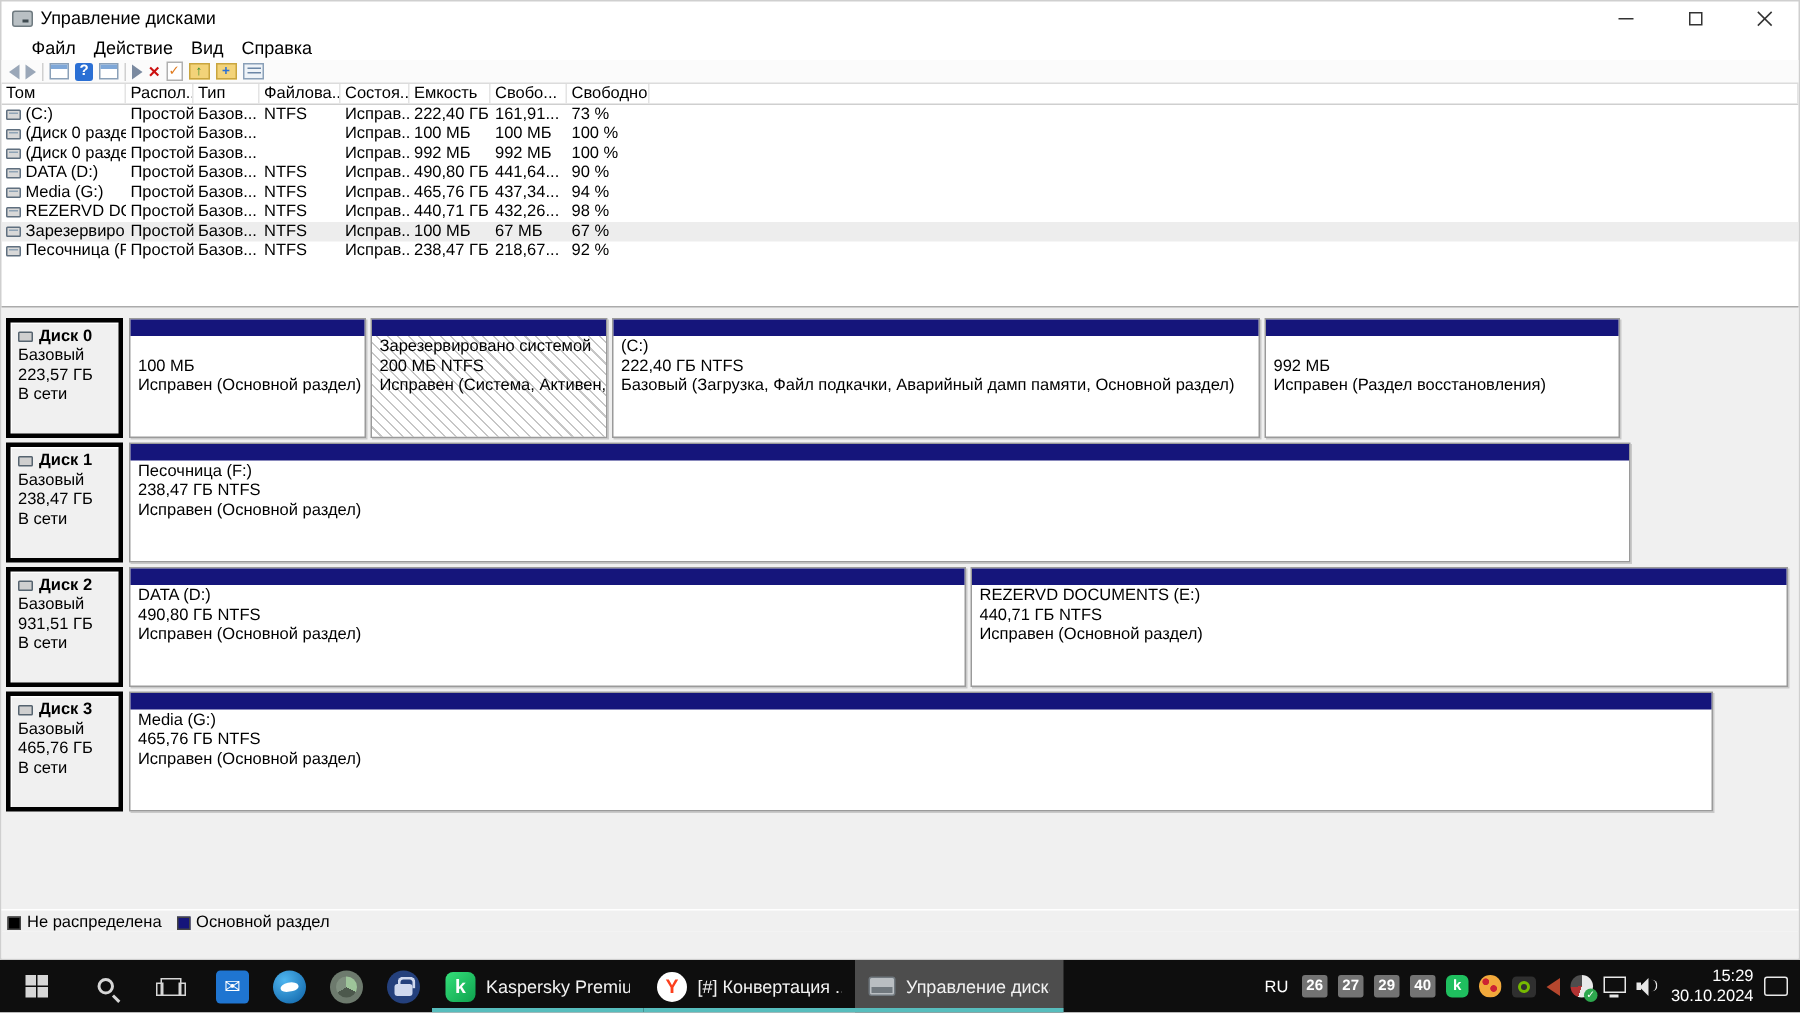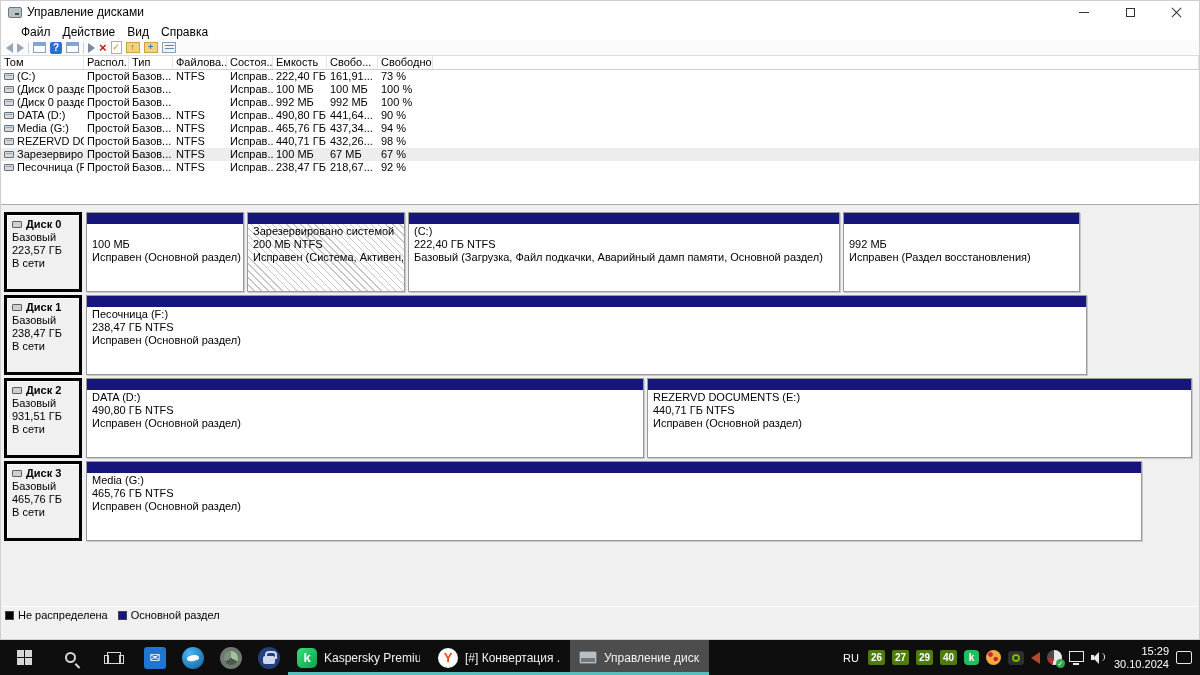--- a/index.html
+++ b/index.html
@@ -92,21 +92,21 @@
   .appbtn .lbl { white-space:nowrap; overflow:hidden; max-width:96px; }
   .underline { position:absolute; left:0; right:0; bottom:0; height:3px; background:#57bdbd; }
   .appbtn.active { background:#4d4d4d; }
   .ico-kasp { width:20px; height:20px; border-radius:5px; background:linear-gradient(135deg,#35e07a,#0ea14e); color:#fff; font-weight:bold; font-size:13px; display:flex; align-items:center; justify-content:center; }
   .ico-yand { width:20px; height:20px; border-radius:50%; background:#fff; color:#fc3f1d; font-weight:bold; font-size:13px; display:flex; align-items:center; justify-content:center; }
   .ico-dm { width:18px; height:13px; background:#b9bec2; border:1px solid #70787e; border-radius:2px; position:relative; }
   .ico-dm::after { content:""; position:absolute; left:1px; bottom:1px; right:1px; height:4px; background:#70787e; }
 
   .tray { margin-left:auto; display:flex; align-items:center; gap:7px; padding-right:8px; font-size:11px; }
   .lang { padding:0 2px; }
-  .badge { width:17px; height:15px; background:#4d7c0f; color:#fff; font-size:10px; font-weight:bold; display:flex; align-items:center; justify-content:center; border-radius:2px; }
+  .badge { width:17px; height:15px; background:#737373; color:#fff; font-size:10px; font-weight:bold; display:flex; align-items:center; justify-content:center; border-radius:2px; }
   .tr-kasp { width:15px; height:15px; border-radius:4px; background:#1fbf5f; color:#fff; font-size:10px; font-weight:bold; display:flex; align-items:center; justify-content:center; }
   .tr-pizza { width:15px; height:15px; border-radius:50%; background:radial-gradient(circle at 30% 30%, #c23 2px, transparent 2.5px), radial-gradient(circle at 65% 60%, #c23 2px, transparent 2.5px), #f2a93b; }
   .tr-nv { width:16px; height:14px; border-radius:3px; background:#2f2f2f; display:flex; align-items:center; justify-content:center; }
   .tr-nv i { width:8px; height:8px; border:2px solid #76b900; border-radius:50%; }
   .tr-spk-red { width:0; height:0; border:6px solid transparent; border-right:9px solid #b5472e; border-left:none; position:relative; }
   .tr-pie { width:15px; height:15px; border-radius:50%; background:conic-gradient(#e9e9e9 0 55%, #b23333 55% 74%, #4d4d4d 74% 100%); position:relative; }
   .tr-pie::after { content:"✓"; position:absolute; right:-3px; bottom:-3px; width:9px; height:9px; background:#2ea84e; color:#fff; border-radius:50%; font-size:7px; line-height:9px; text-align:center; }
   .tr-net { width:15px; height:11px; border:1.5px solid #e8e8e8; position:relative; margin-top:-2px; }
   .tr-net::after { content:""; position:absolute; left:3px; bottom:-4px; width:6px; height:2px; background:#e8e8e8; }
   .tr-vol { position:relative; width:16px; height:13px; }

